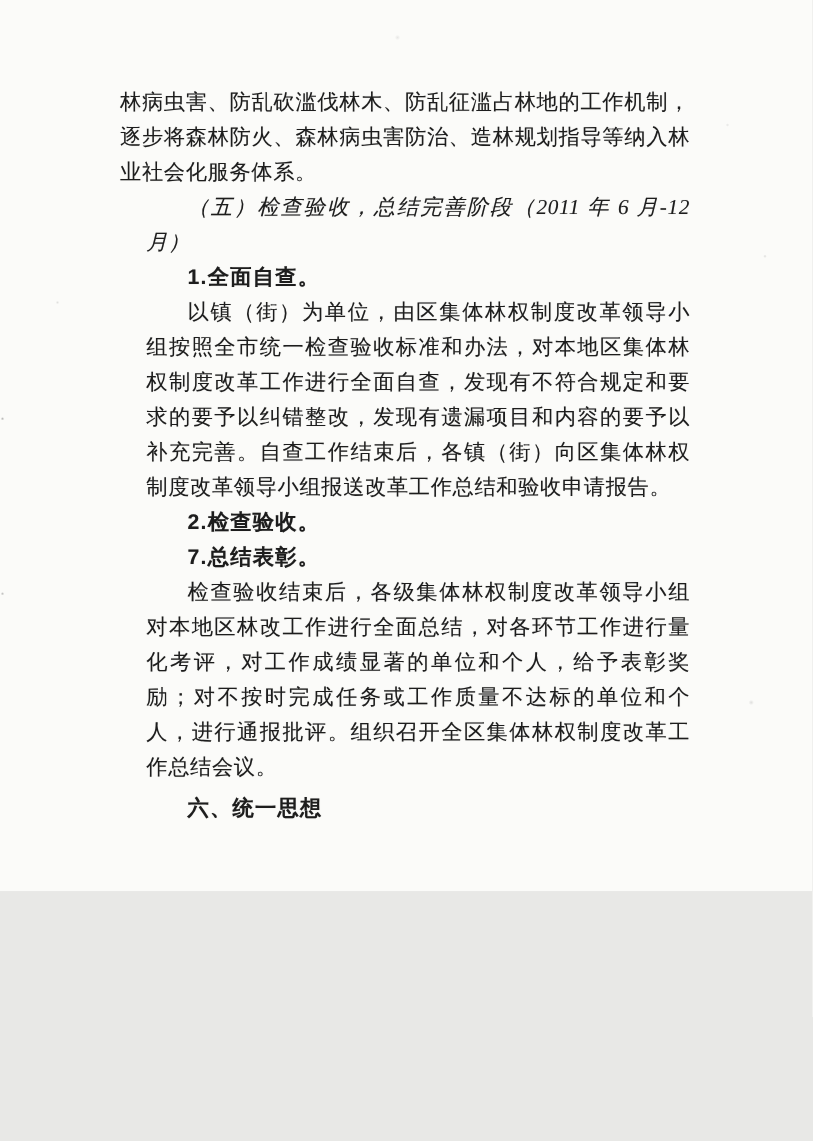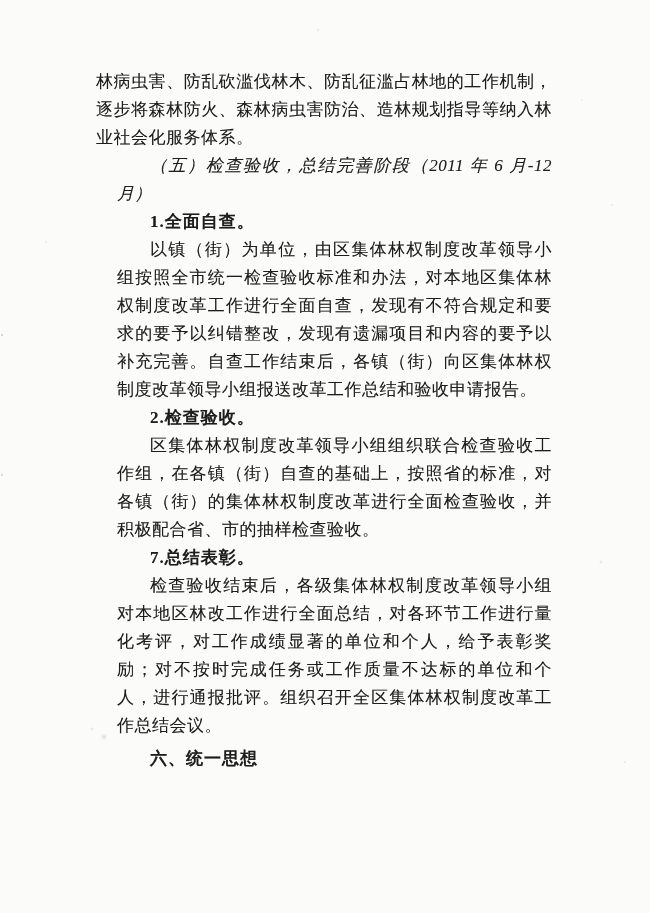--- a/index.html
+++ b/index.html
@@ -3,21 +3,21 @@
 <meta charset="utf-8">
 <style>
   html, body {
     margin: 0;
     padding: 0;
     background: #e8e8e6;
   }
   .page {
     position: relative;
     width: 650px;
-    height: 913px;
+    height: 713px;
     margin: 0;
     background: var(--paper, #fbfbf9);
     overflow: hidden;
     font-family: "Liberation Serif", "DejaVu Serif", serif;
     
     background-image:
       radial-gradient(circle 3px at 395px 166px, rgba(150,150,150,0.35), transparent 70%),
       radial-gradient(circle 2px at 612px 205px, rgba(150,150,150,0.30), transparent 70%),
       radial-gradient(circle 2px at 46px 242px, rgba(160,160,160,0.30), transparent 70%),
       radial-gradient(circle 3px at 601px 562px, rgba(150,150,150,0.28), transparent 70%),
@@ -43,21 +43,21 @@
     letter-spacing: 0.5px;
     text-align: justify;
     color: var(--ink, #1d1d1d);
     text-shadow: 0 0 0.6px rgba(30,30,30,0.35);
   }
   .para.indent { text-indent: 33px; margin-left: 21px; }
   .para.heading-section { margin-top: 5px; }
   .run-body { font-weight: 400; }
   .run-bold {
     font-weight: 700;
-    font-family: Liberation Serif, serif;
+    font-family: Liberation Sans, sans-serif;
     letter-spacing: 1px;
   }
   .run-kaiti { font-style: italic; }
   .footer {
     position: absolute;
     left: 0;
     top: 863px;
     width: 100%;
     text-align: right;
     padding-left: 12px;
@@ -73,21 +73,20 @@
 </head>
 <body>
 
 <div class="page" style="--paper: #fbfbf9; --ink: #1d1d1d;">
   <div class="content">
       <p class="para body"><span class="run-body">林病虫害、防乱砍滥伐林木、防乱征滥占林地的工作机制，逐步将森林防火、森林病虫害防治、造林规划指导等纳入林业社会化服务体系。</span></p>
       <p class="para heading-kaiti indent"><span class="run-kaiti">（五）检查验收，总结完善阶段（2011 年 6 月-12 月）</span></p>
       <p class="para heading-bold indent"><span class="run-bold">1.全面自查。</span></p>
       <p class="para body indent"><span class="run-body">以镇（街）为单位，由区集体林权制度改革领导小组按照全市统一检查验收标准和办法，对本地区集体林权制度改革工作进行全面自查，发现有不符合规定和要求的要予以纠错整改，发现有遗漏项目和内容的要予以补充完善。自查工作结束后，各镇（街）向区集体林权制度改革领导小组报送改革工作总结和验收申请报告。</span></p>
       <p class="para heading-bold indent"><span class="run-bold">2.检查验收。</span></p>
-      <p class="para body indent"><span class="run-body">区集体林权制度改革领导小组组织联合检查验收工作组，在各镇（街）自查的基础上，按照省的标准，对各镇（街）的集体林权制度改革进行全面检查验收，并积极配合省、市的抽样检查验收。</span></p>
       <p class="para heading-bold indent"><span class="run-bold">7.总结表彰。</span></p>
       <p class="para body indent"><span class="run-body">检查验收结束后，各级集体林权制度改革领导小组对本地区林改工作进行全面总结，对各环节工作进行量化考评，对工作成绩显著的单位和个人，给予表彰奖励；对不按时完成任务或工作质量不达标的单位和个人，进行通报批评。组织召开全区集体林权制度改革工作总结会议。</span></p>
       <p class="para heading-section indent"><span class="run-bold">六、统一思想</span></p>
     </div>
   <div class="footer">
     <span class="pagenum">16</span>
   </div>
 </div>
 
 </body></html>

